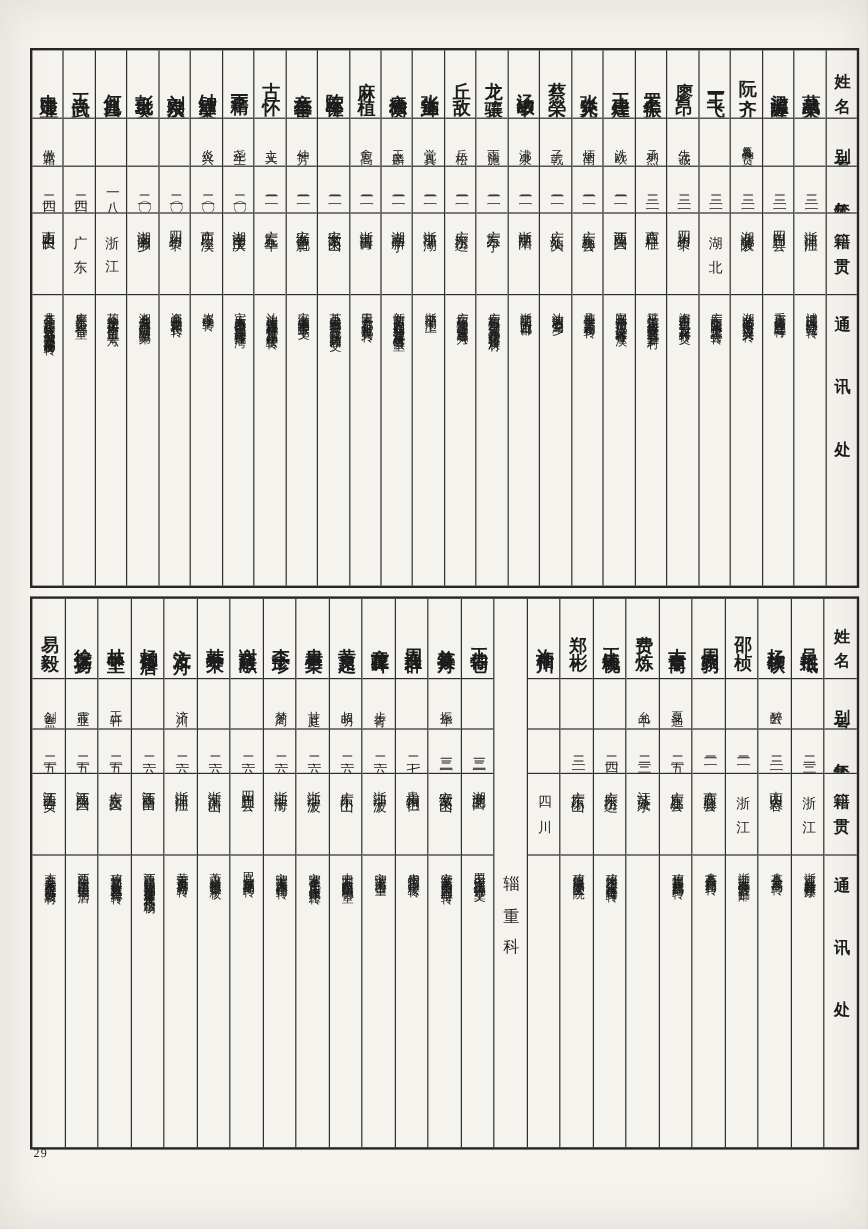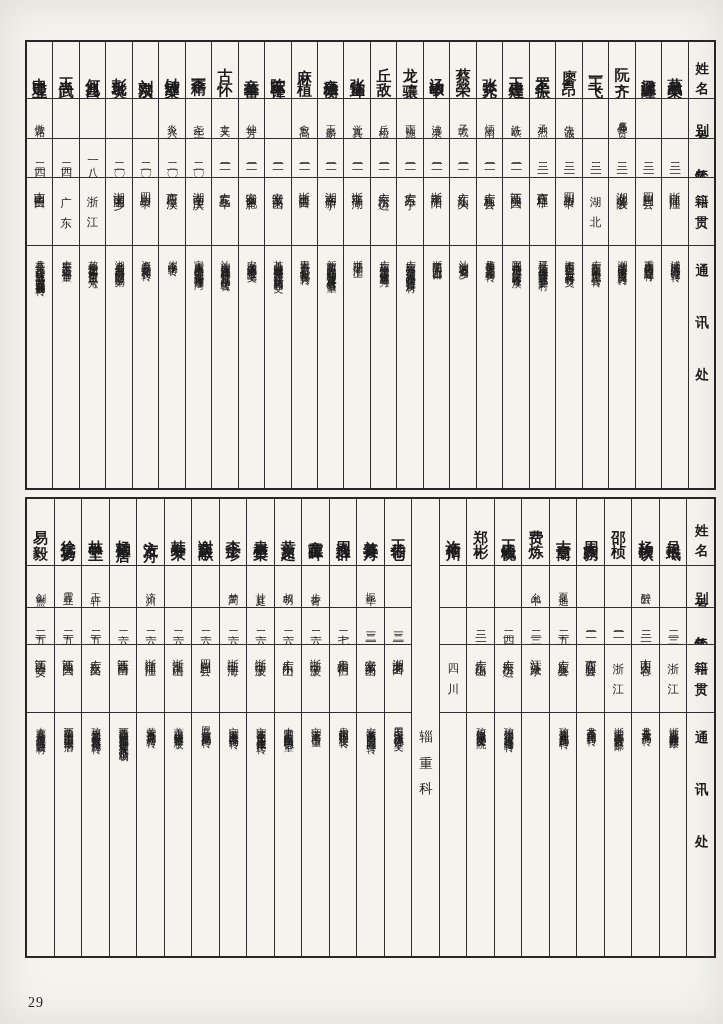--- a/index.html
+++ b/index.html
@@ -29,21 +29,21 @@
   .c-addr .vt{font-size:10px;letter-spacing:1.5px;line-height:1.25;}
   .note{font-size:8px;letter-spacing:0;}
   .hdr .vt{font-size:13.5px;font-weight:700;}
   .hdr .h-name{letter-spacing:20px}
   .hdr .h-alias{letter-spacing:7px}
   .hdr .h-age{letter-spacing:1px}
   .hdr .h-native{letter-spacing:22px}
   .hdr .h-addr{letter-spacing:52px}
   .col.divider{justify-content:center;align-items:center;}
   .divider .vt{font-size:13.5px;letter-spacing:26px;padding-top:60px;}
-  .pagenum{position:absolute;left:28px;top:995px;font-size:14px;letter-spacing:1px;}
+  .pagenum{position:absolute;left:28px;top:956px;font-size:10px;letter-spacing:1px;}
 </style>
 </head>
 <body>
 
 <div class="page">
   <div id="top-table" class="tbl">
       <div class="col hdr">
         <div class="cell c-name">
           <span class="vt h-name"><span>姓名</span></span>
         </div>

